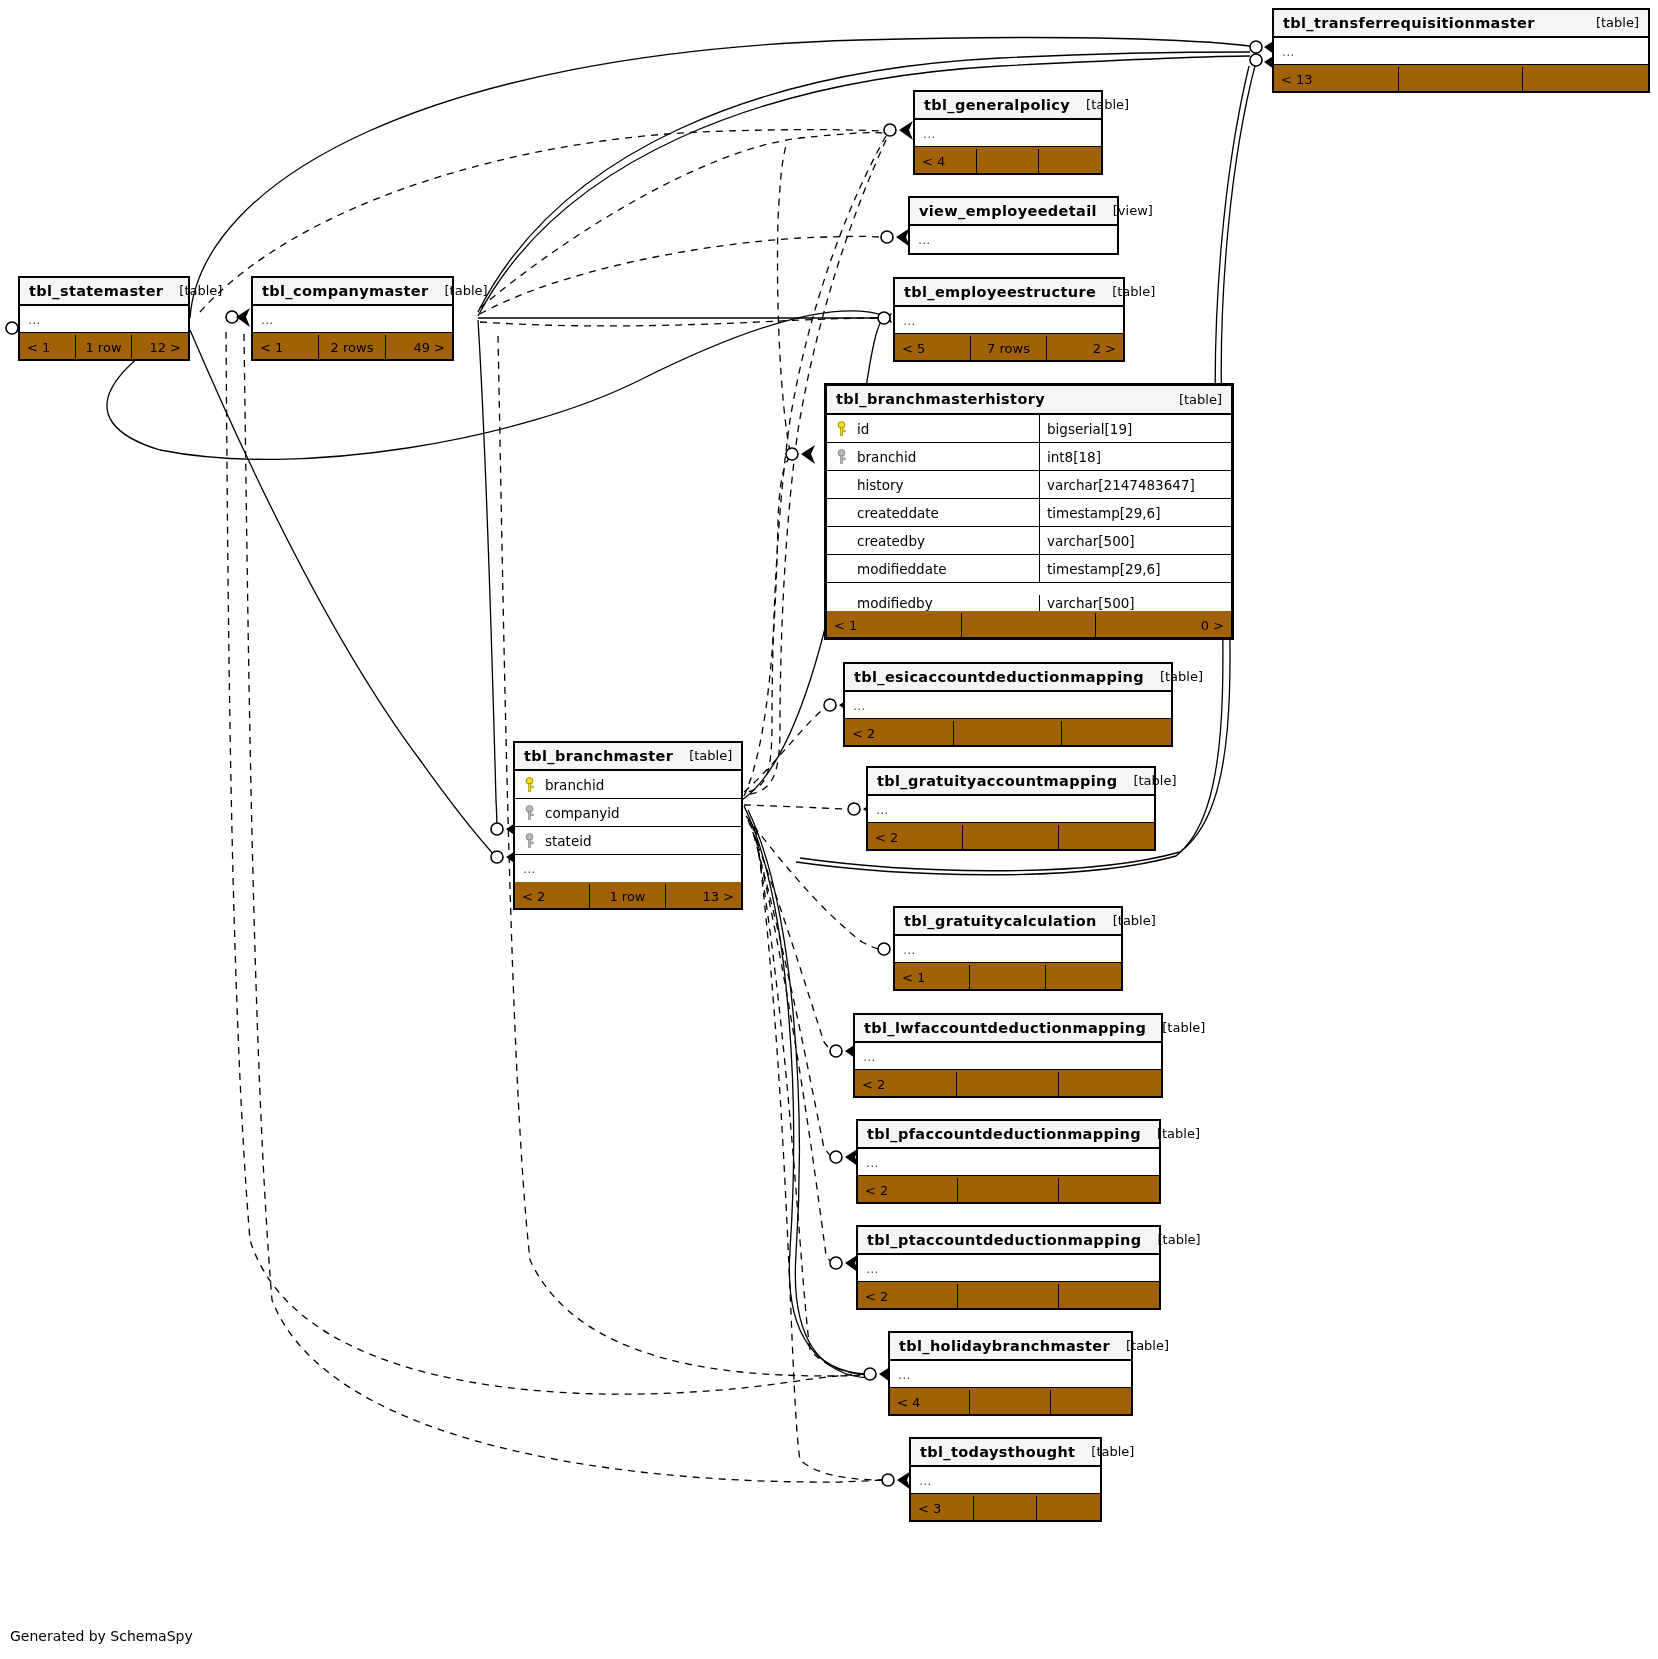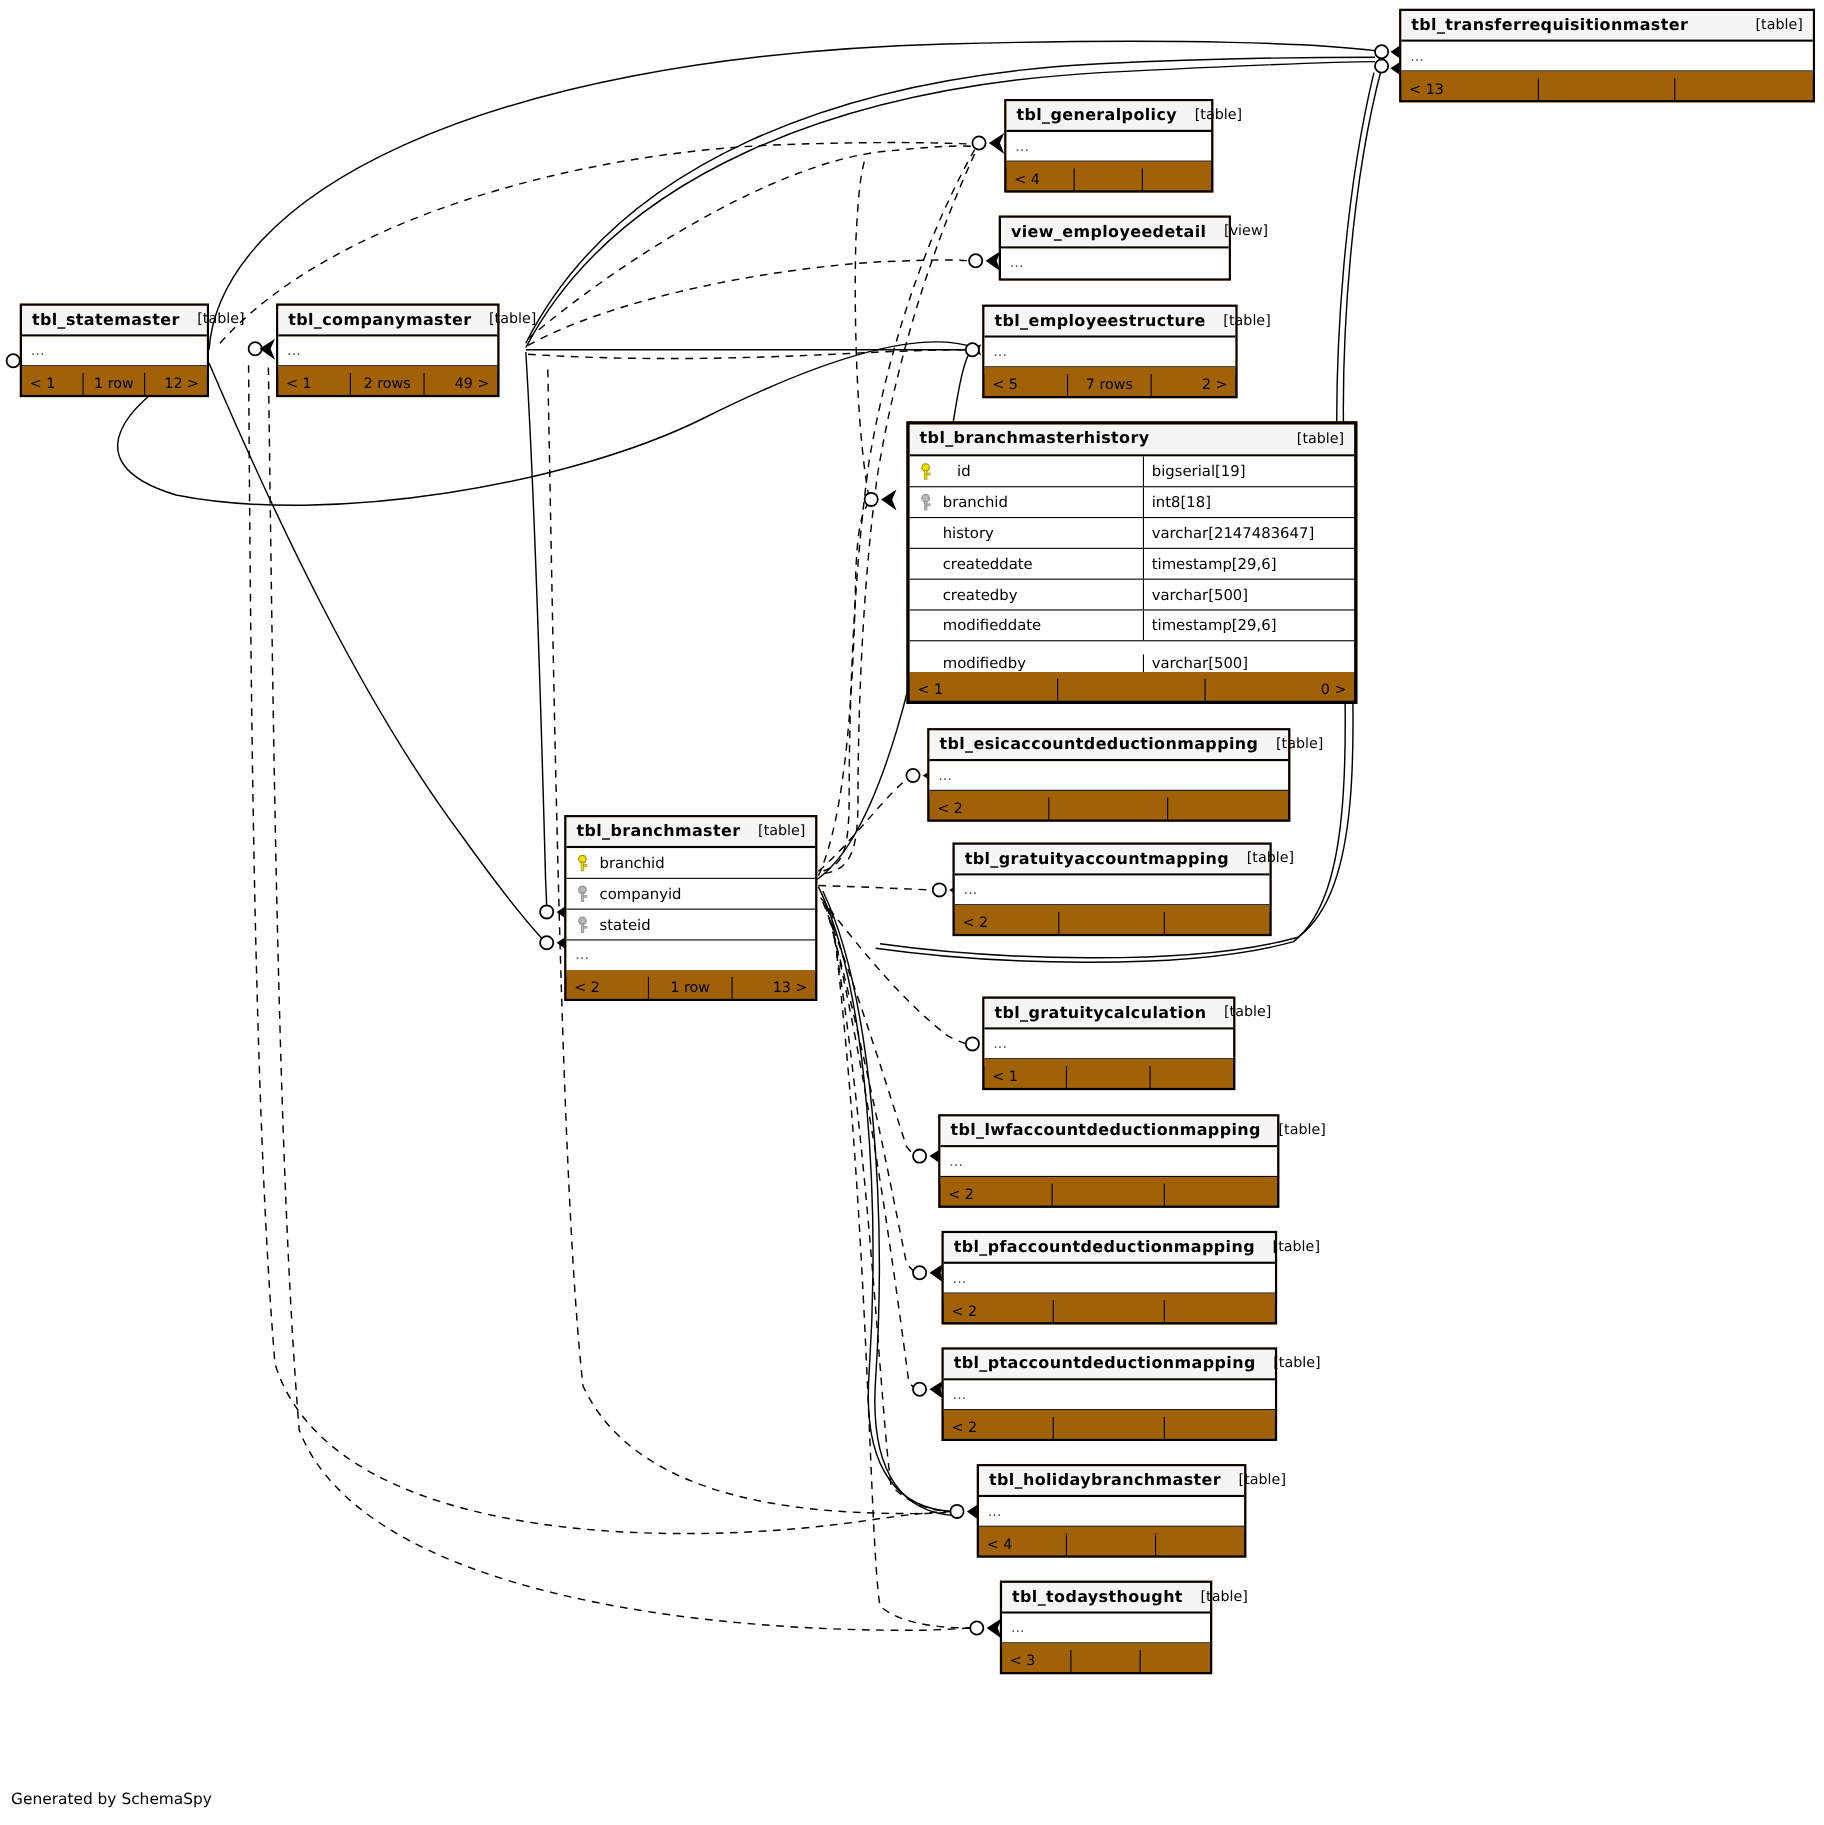--- a/index.html
+++ b/index.html
@@ -104,21 +104,21 @@
     display: inline-block;
   }
   .keyspacer {
     width: 13px;
     margin-right: 9px;
     flex: 0 0 auto;
     display: inline-block;
   }
   .node .footer {
     display: flex;
-    border-top: 6px solid #a16207;
+    border-top: 2px solid #a16207;
     height: 26px;
     box-sizing: border-box;
   }
   .node .footer .fcell {
     flex: 1 1 33.33%;
     border-right: 1.5px solid #000;
     box-sizing: border-box;
     font-size: 13px;
     display: flex;
     align-items: center;
@@ -356,21 +356,21 @@
   </div>
 
   <div class="node" style="left:824px; top:383px; width:410px; border-width:3px;">
     <div class="title" style="height:29px;">
       <span class="tname">tbl_branchmasterhistory</span>
       <span class="ttype">[table]</span>
     </div>
     <div class="body">
 
       <div class="col-row">
-        <div class="col-name" style="width:213px;gap:13px;">
+        <div class="col-name" style="width:213px;">
           <span class="keyicon">
             <svg viewBox="0 0 13 16" width="13" height="16">
                 <circle cx="6.5" cy="4" r="3.4" fill="#f2e200" stroke="#9a8f00" stroke-width="1"></circle>
                 <rect x="5.4" y="6.6" width="2.3" height="8" fill="#f2e200" stroke="#9a8f00" stroke-width="0.7"></rect>
                 <rect x="7.5" y="9" width="3" height="1.8" fill="#f2e200" stroke="#9a8f00" stroke-width="0.6"></rect>
               </svg>
           </span>
           <span>id</span>
         </div>
         <div class="col-type">bigserial[19]</div>

